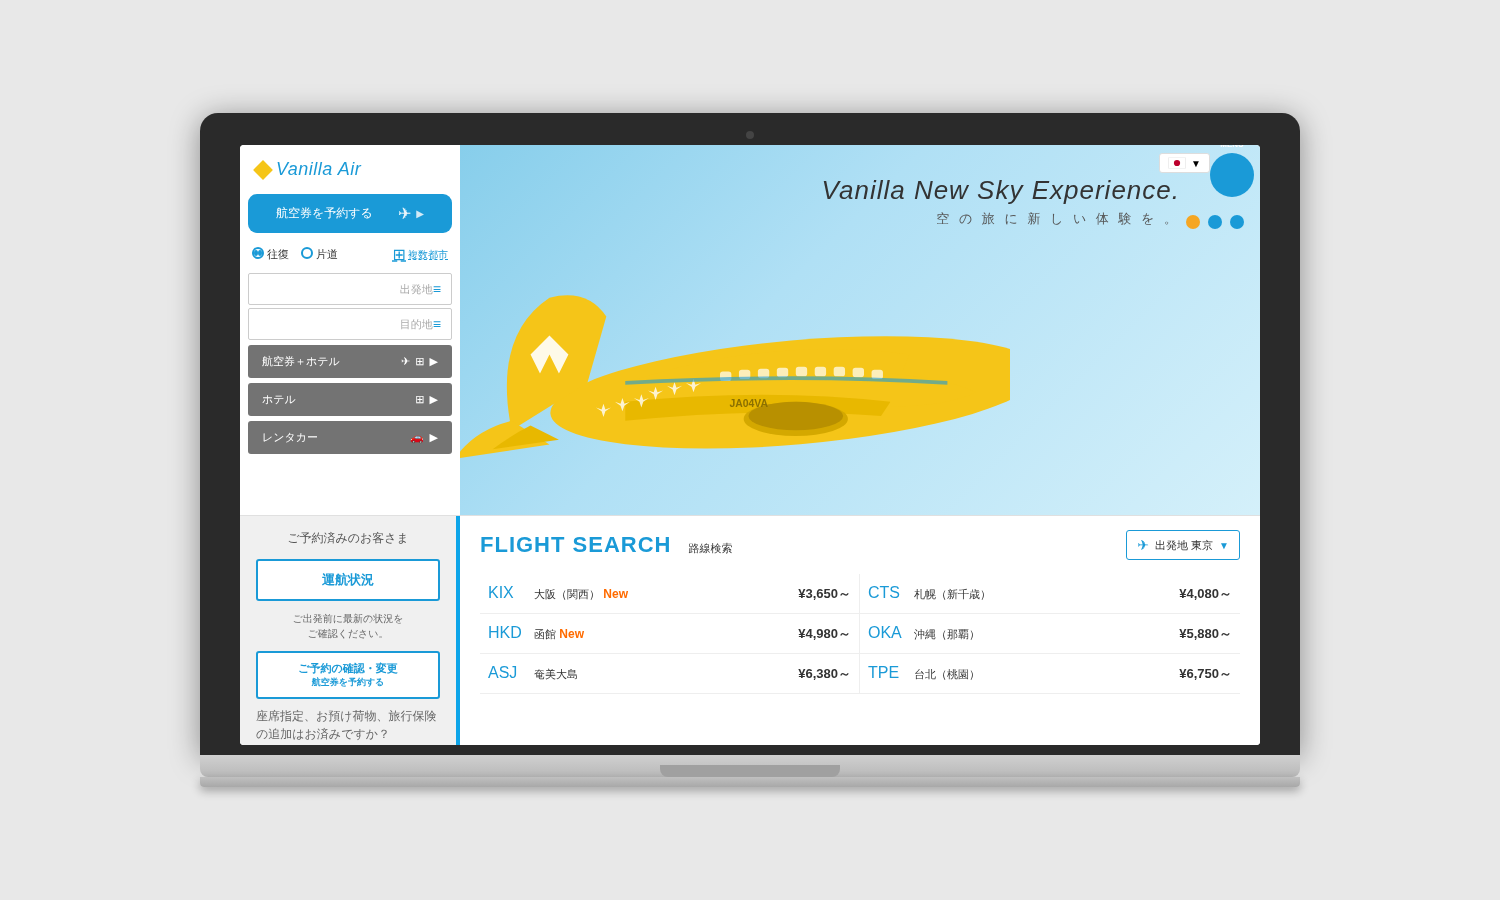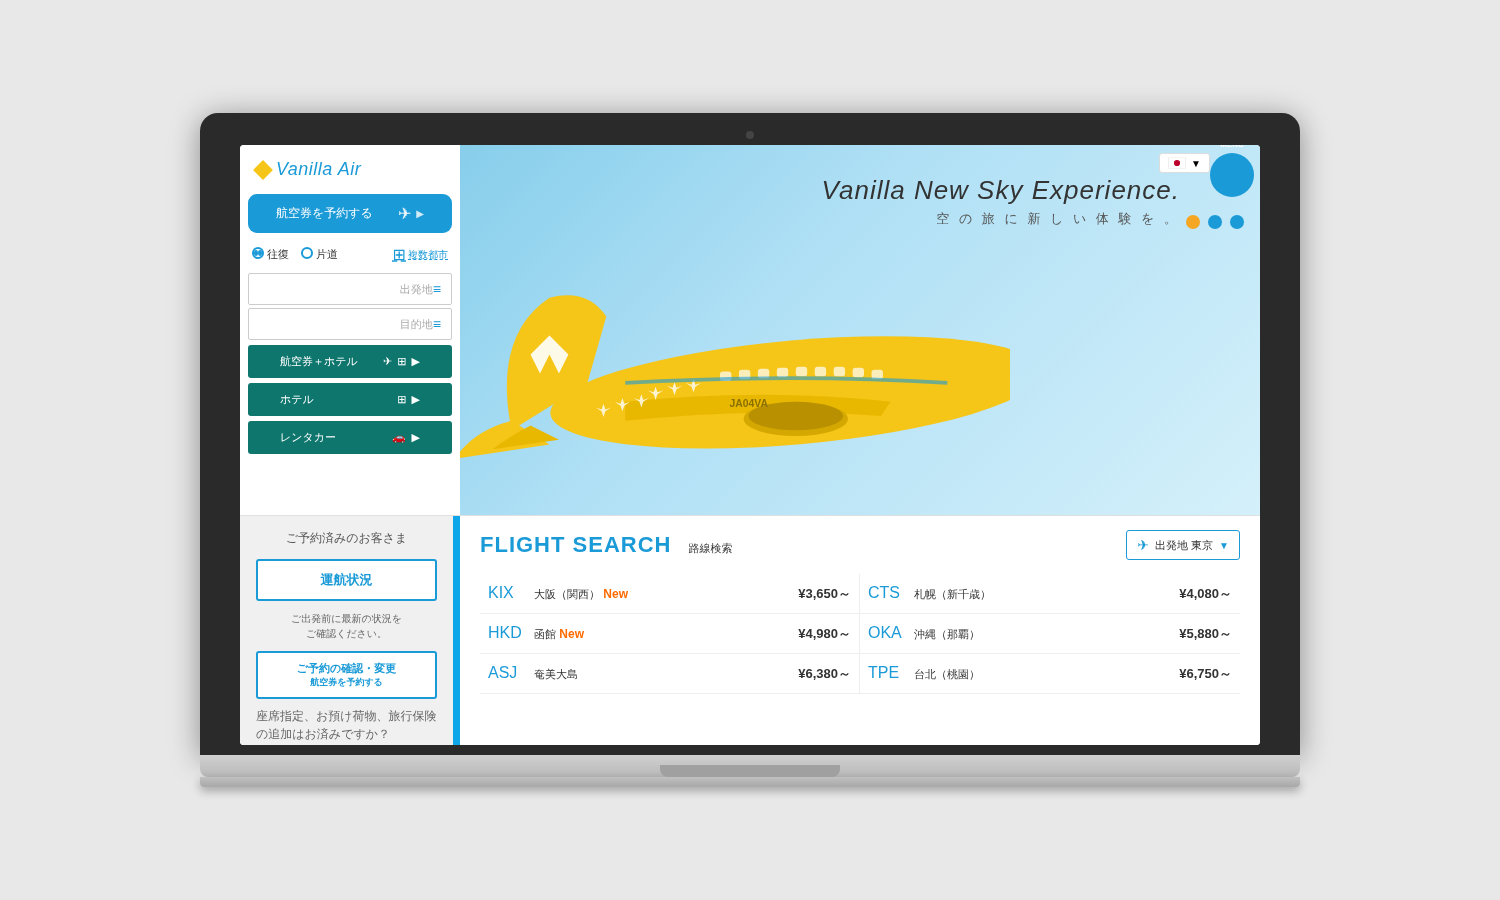--- a/index.html
+++ b/index.html
@@ -156,23 +156,23 @@
     }
     .input-field .list-icon {
       color: #1a9ad7;
       font-size: 14px;
     }
 
     .nav-btn-light {
       display: flex;
       align-items: center;
       justify-content: space-between;
-      background: #0f766e;
+      background: #737373;
       color: #fff;
-      padding: 9px 32px;
+      padding: 9px 14px;
       margin: 5px 8px;
       border-radius: 3px;
       cursor: pointer;
       font-size: 11px;
     }
     .nav-btn-icons {
       display: flex; gap: 5px; align-items: center;
     }
 
     
@@ -278,21 +278,21 @@
       background: #f8f8f8;
       border-top: 1px solid #e0e0e0;
     }
 
     
     .reservation-panel {
       width: 220px;
       flex-shrink: 0;
       background: #f0f0f0;
       padding: 14px 16px;
-      border-right: 7px solid #0ea5e9;
+      border-right: 4px solid #0ea5e9;
     }
     .reservation-title {
       font-size: 12px;
       color: #555;
       text-align: center;
       margin-bottom: 12px;
     }
     .res-btn {
       display: block;
       background: #fff;

